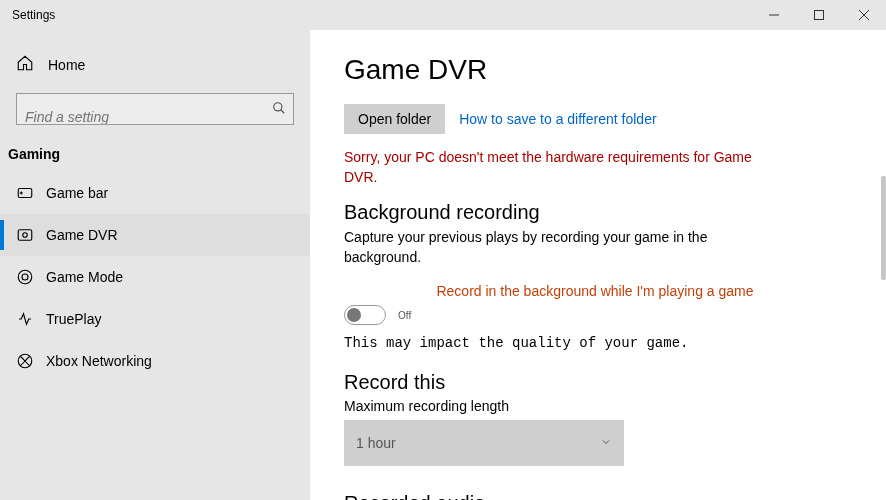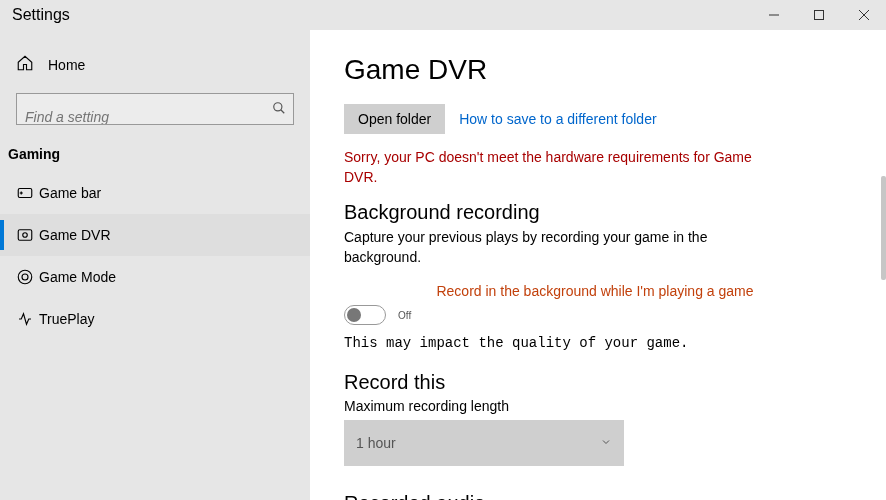--- a/index.html
+++ b/index.html
@@ -1,30 +1,30 @@
 <!DOCTYPE html>
 <html><head>
 <meta charset="utf-8">
 <style>
   * { box-sizing: border-box; margin: 0; padding: 0; font-family: "Segoe UI", Arial, sans-serif; }
   html, body { width: 886px; height: 500px; overflow: hidden; background: #fff; }
   .window { display: flex; flex-direction: column; width: 886px; height: 500px; background: #fff; position: relative; }
   .titlebar { height: 30px; display: flex; align-items: center; justify-content: space-between; background: #e6e6e6; padding-left: 12px; }
-  .titlebar-title { font-size: 16px; color: #000; }
+  .titlebar-title { font-size: 12px; color: #000; }
   .win-controls { display: flex; height: 100%; }
   .win-btn { width: 45px; height: 30px; display: flex; align-items: center; justify-content: center; color: #333; font-size: 11px; background: transparent; border: none; }
   .win-btn svg { stroke: #333; fill: none; }
   .body { flex: 1; display: flex; min-height: 0; }
   .sidebar { width: 310px; background: #e6e6e6; padding: 16px 0 0 0; }
   .home-row { display: flex; align-items: center; gap: 14px; padding: 8px 16px; font-size: 14px; color: #000; margin-bottom: 10px; cursor: pointer; }
   .search-wrap { margin: 0 16px 16px 16px; position: relative; }
   .search-input { width: 100%; height: 32px; border: 1px solid #999; background: #ececec; padding: 16px 32px 0 8px; font-size: 14px; color: #555; font-style: italic; }
   .search-icon { position: absolute; right: 8px; top: 8px; color: #555; }
   .category { font-weight: 600; font-size: 14px; padding: 4px 16px 10px 8px; }
-  .nav-item { display: flex; align-items: center; gap: 5px; padding: 12px 16px 12px 16px; font-size: 14px; color: #000; cursor: pointer; position: relative; }
+  .nav-item { display: flex; align-items: center; gap: 12px; padding: 12px 16px 12px 16px; font-size: 14px; color: #000; cursor: pointer; position: relative; }
   .nav-item.active { background: #dedede; }
   .nav-item.active::before { content: ""; position: absolute; left: 0; top: 6px; bottom: 6px; width: 4px; background: #0078d7; }
   .nav-item .icon { width: 18px; height: 18px; display: flex; align-items: center; justify-content: center; }
   .content { flex: 1; padding: 24px 40px 0 34px; overflow: hidden; position: relative; }
   .page-title { font-size: 28px; font-weight: 400; margin-bottom: 18px; }
   .row-inline { display: flex; align-items: center; gap: 14px; margin-bottom: 14px; }
   .btn-folder { background: #cfcfcf; border: none; padding: 7px 14px; font-size: 14px; cursor: pointer; }
   .link { color: #0066cc; font-size: 14px; cursor: pointer; }
   .error { color: #a80000; font-size: 14px; max-width: 440px; line-height: 1.4; margin-bottom: 14px; }
   .section-h { font-size: 20px; font-weight: 400; margin-bottom: 4px; }
@@ -123,20 +123,29 @@
 
       <div class="nav-item">
         <span class="icon">
           <svg width="18" height="18" viewBox="0 0 24 24" fill="none" stroke="#000" stroke-width="1.5">
               <path d="M4 12h3l3-7 4 14 3-7h3"></path>
             </svg>
         </span>
         <span>TruePlay</span>
       </div>
 
+      <div class="nav-item">
+        <span class="icon">
+          <svg width="18" height="18" viewBox="0 0 24 24" fill="none" stroke="#000" stroke-width="1.5">
+              <circle cx="12" cy="12" r="9"></circle>
+              <path d="M6 6c4 3 8 9 12 12M18 6c-4 3-8 9-12 12"></path>
+            </svg>
+        </span>
+        <span>Xbox Networking</span>
+      </div>
     </aside>
 
     <main class="content">
       <h1 class="page-title">Game DVR</h1>
 
       <div class="row-inline">
         <button class="btn-folder">Open folder</button>
         <a class="link">How to save to a different folder</a>
       </div>
 

